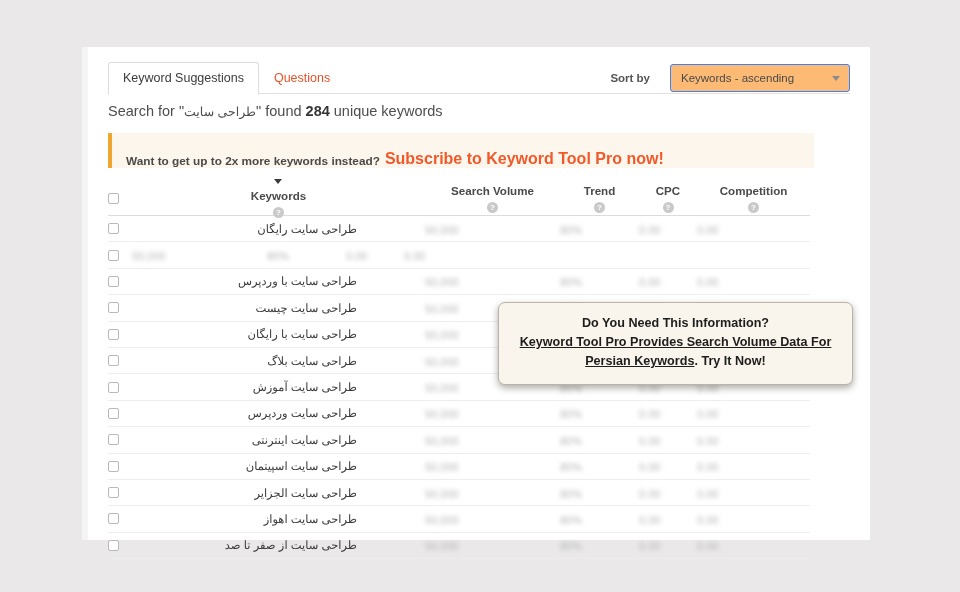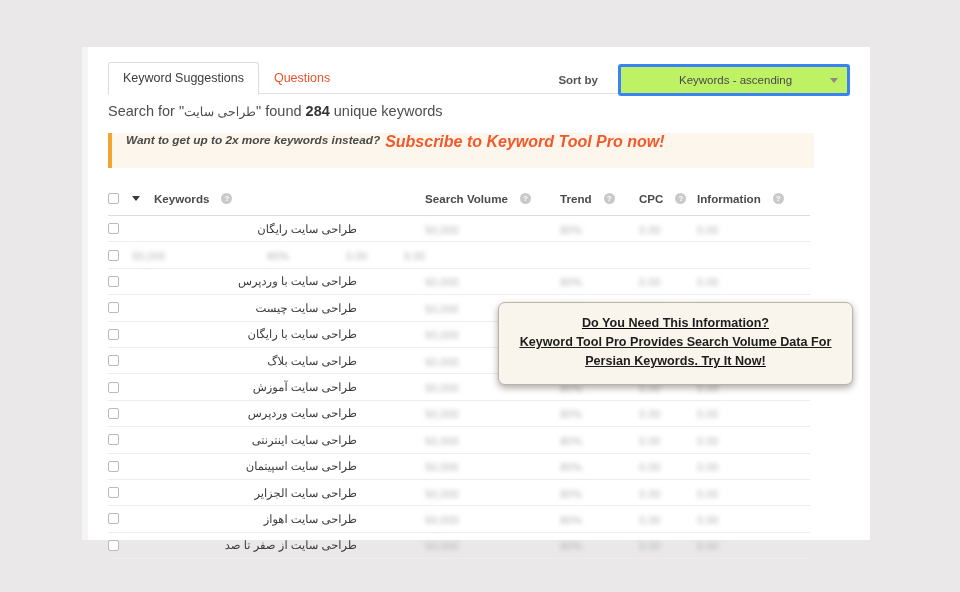--- a/index.html
+++ b/index.html
@@ -92,27 +92,26 @@
   }
   .sortby-label {
     font-size: 11.5px;
     font-weight: bold;
     color: #555;
   }
   .select-box {
     position: relative;
     width: 178px;
     height: 26px;
-    border: 3px solid #3b82f6;
+    border: 1px solid #3b82f6;
     border-radius: 3px;
-    background: #bef264;
+    background: #fdba74;
     display: flex;
     align-items: center;
     cursor: pointer;
-    padding-left: 48px;
   }
   .select-value {
     font-size: 11.5px;
     color: #4a4a4a;
     padding-left: 10px;
   }
   .caret {
     position: absolute;
     right: 9px;
     top: 11px;
@@ -141,22 +140,21 @@
   
   .promo {
     position: absolute;
     left: 20px;
     top: 86px;
     width: 702px;
     height: 35px;
     background: #fdf6ec;
     border-left: 4px solid #f0a732;
     display: flex;
-    align-items: flex-start;
-    font-style: italic;
+    align-items: flex-end;
   }
   .promo-text {
     font-size: 11.8px;
     font-weight: bold;
     color: #4a4a4a;
     padding-left: 14px;
   }
   .promo-link {
     font-size: 16px;
     font-weight: bold;
@@ -190,22 +188,23 @@
   .col-trend  { flex: 0 0 79px; }
   .col-cpc    { flex: 0 0 58px; }
   .col-comp   { flex: 1 1 auto; }
 
   .th {
     font-size: 11.6px;
     font-weight: bold;
     color: #4a4a4a;
     display: flex;
     align-items: center;
-    gap: 12px;
+    gap: 5px;
     white-space: nowrap;
+    flex-direction: column;
   }
   .sort-arrow {
     width: 0; height: 0;
     border-left: 4.5px solid transparent;
     border-right: 4.5px solid transparent;
     border-top: 5px solid #3b3b3b;
     margin-right: 2px;
   }
   .qmark {
     display: inline-block;
@@ -263,21 +262,20 @@
     top: 255px;
     width: 355px;
     box-sizing: border-box;
     background: #faf5ec;
     border: 1px solid #b9b3a8;
     border-radius: 7px;
     box-shadow: 0 3px 7px rgba(60,55,45,0.42);
     padding: 11px 16px 13px 16px;
     text-align: center;
     z-index: 50;
-    text-decoration: underline;
   }
   .popup-title {
     font-size: 12.6px;
     font-weight: bold;
     color: #1d1d1d;
     line-height: 19px;
   }
   .popup-body {
     font-size: 12.6px;
     font-weight: bold;
@@ -345,21 +343,21 @@
         </div>
         <div class="col-trend th">
           <span>Trend</span>
           <span class="qmark">?</span>
         </div>
         <div class="col-cpc th">
           <span>CPC</span>
           <span class="qmark">?</span>
         </div>
         <div class="col-comp th">
-          <span>Information</span>
+          <span>Competition</span>
           <span class="qmark">?</span>
         </div>
       </div>
 
       <div id="tbody">
           <div class="trow">
             <div class="col-check">
               <span class="chk"></span>
             </div>
             <div class="col-kw">

